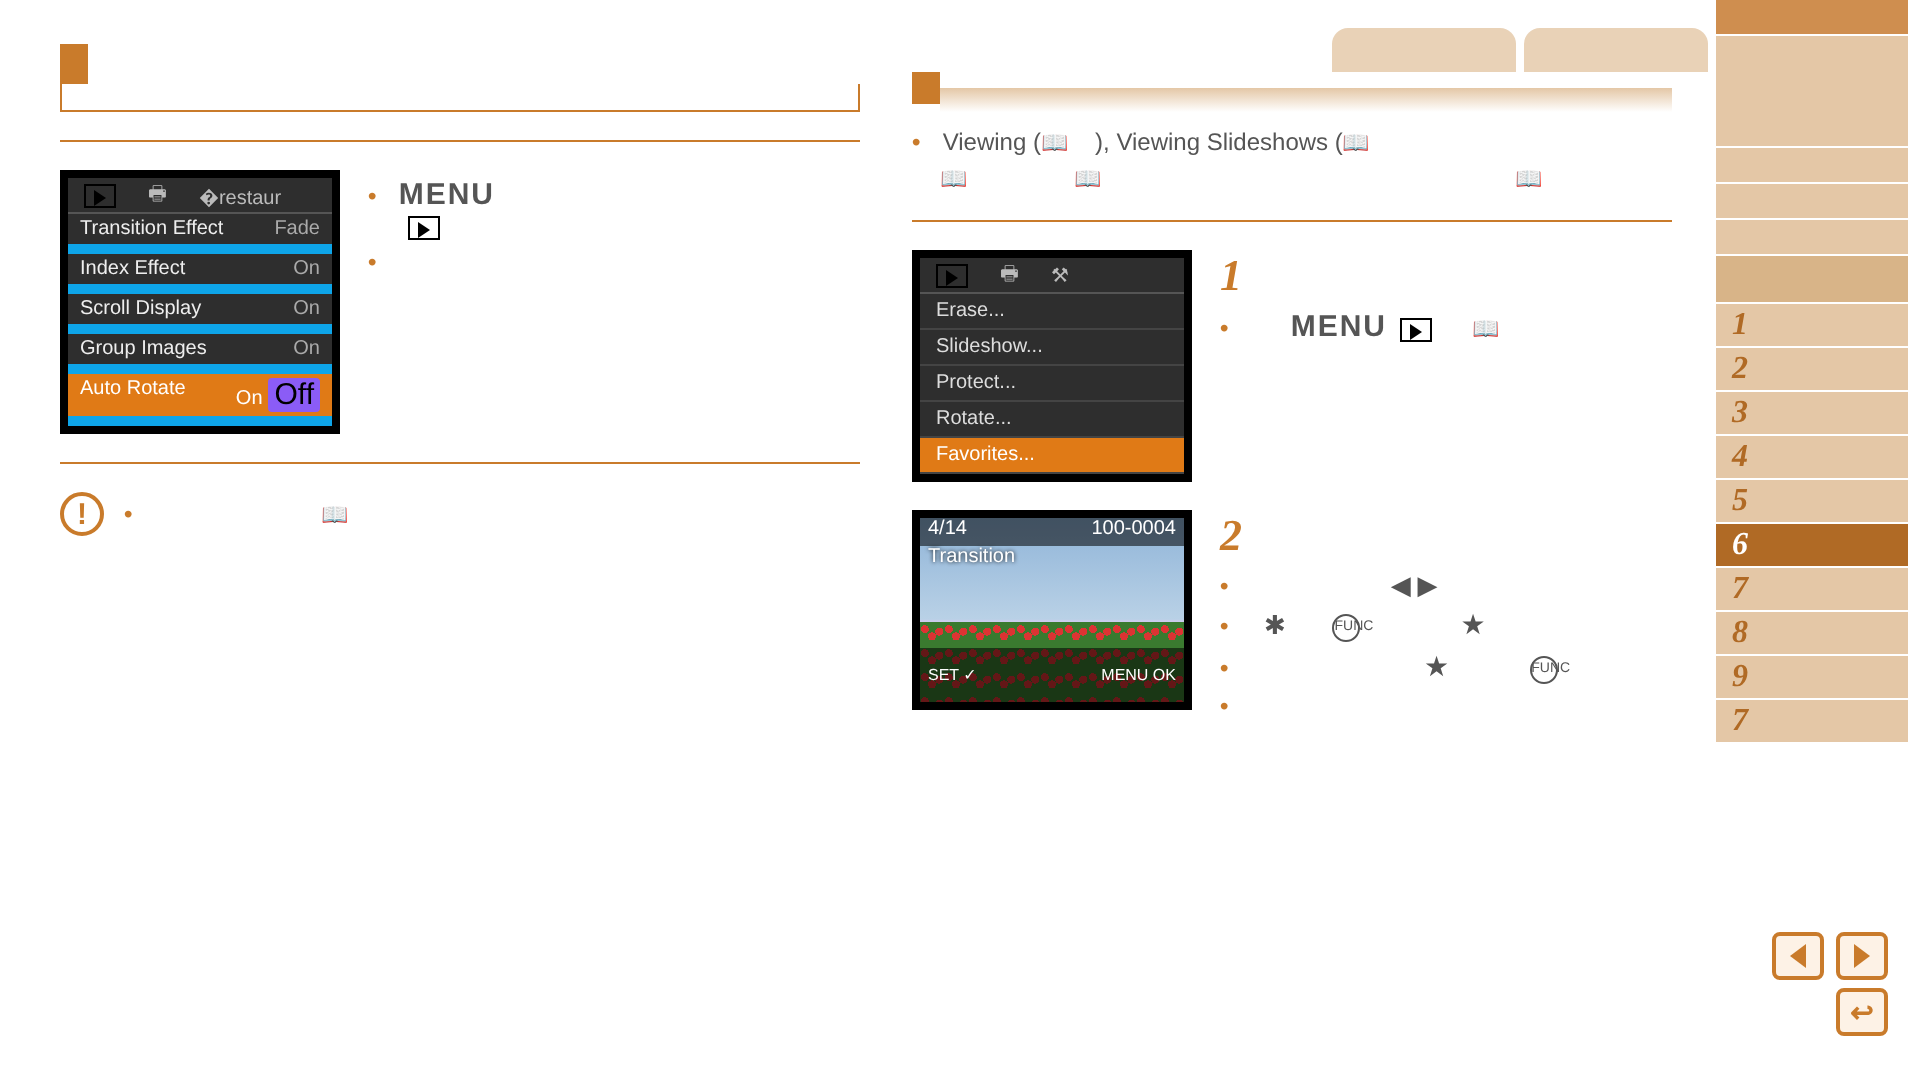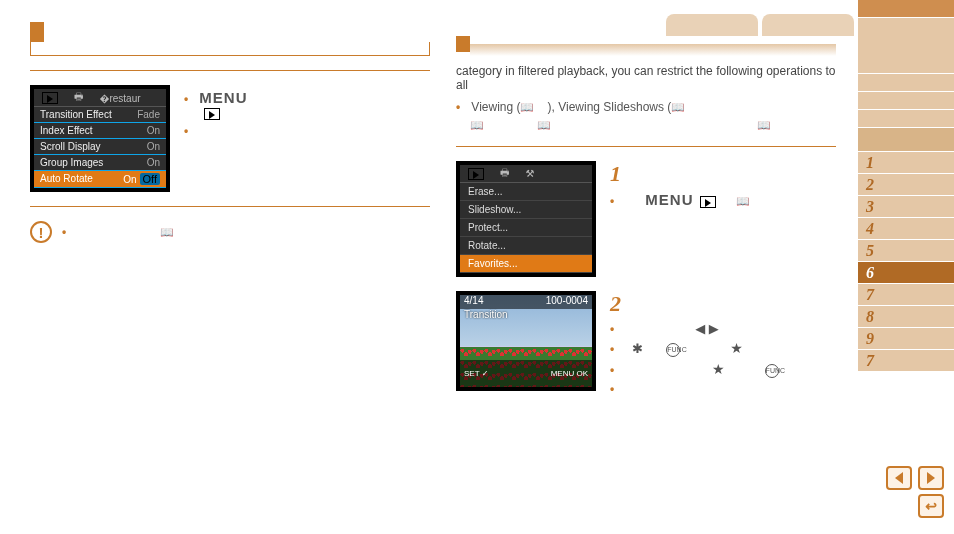--- a/index.html
+++ b/index.html
@@ -120,30 +120,30 @@
     display:flex;
     align-items:center;
     gap:16px;
     padding:0 8px;
     border-bottom:1px solid #555;
     color:#bbb;
   }
   .cam-row{
     display:flex; justify-content:space-between;
     padding:2px 6px;
-    border-bottom:1px solid #0ea5e9;
+    border-bottom:5px solid #0ea5e9;
   }
   .cam-row .v{ color:#aaa; }
   .cam-row.hl{ background:#e07a16; color:#fff; }
   .cam-row.hl .v{ color:#fff; }
   .off-pill{
     display:inline-block;
-    background:#0369a1; color:#000;
+    background:#8b5cf6; color:#000;
     padding:0 3px; border-radius:2px;
-    font-size:11px; margin-left:3px;
+    font-size:15px; margin-left:3px;
   }
 
   .step-row{ display:flex; align-items:flex-start; gap:14px; }
   .dot-list { list-style:none; padding:0; margin:0; }
   .dot-list li::before{
     content:"•"; color:#C97B2B; font-weight:bold;
     display:inline-block; width:12px;
   }
   .dot-list li{ margin:4px 0; color:#555; }
   .book{ color:#C97B2B; font-size:11px; }
@@ -340,21 +340,20 @@
   </div>
 
 </div>
 
 <div class="col-right">
   <div class="sec-header">
     <div class="sec-tab"></div>
       <div class="sec-shade"></div>
   </div>
 
-  <div style="margin:4px 0 8px">category in filtered playback, you can restrict the following operations to all</div>
 
   <ul class="dot-list">
     <li>
       <span>Viewing (</span><span class="book">📖</span>&nbsp;&nbsp;&nbsp;&nbsp;<span>), Viewing Slideshows (</span><span class="book">📖</span>
     </li>
   </ul>
   <div style="margin:4px 0 6px 14px">
     <span class="book">📖</span>
     &nbsp;&nbsp;&nbsp;&nbsp;&nbsp;&nbsp;&nbsp;&nbsp;&nbsp;&nbsp;&nbsp;&nbsp;&nbsp;&nbsp;
     <span class="book">📖</span>

